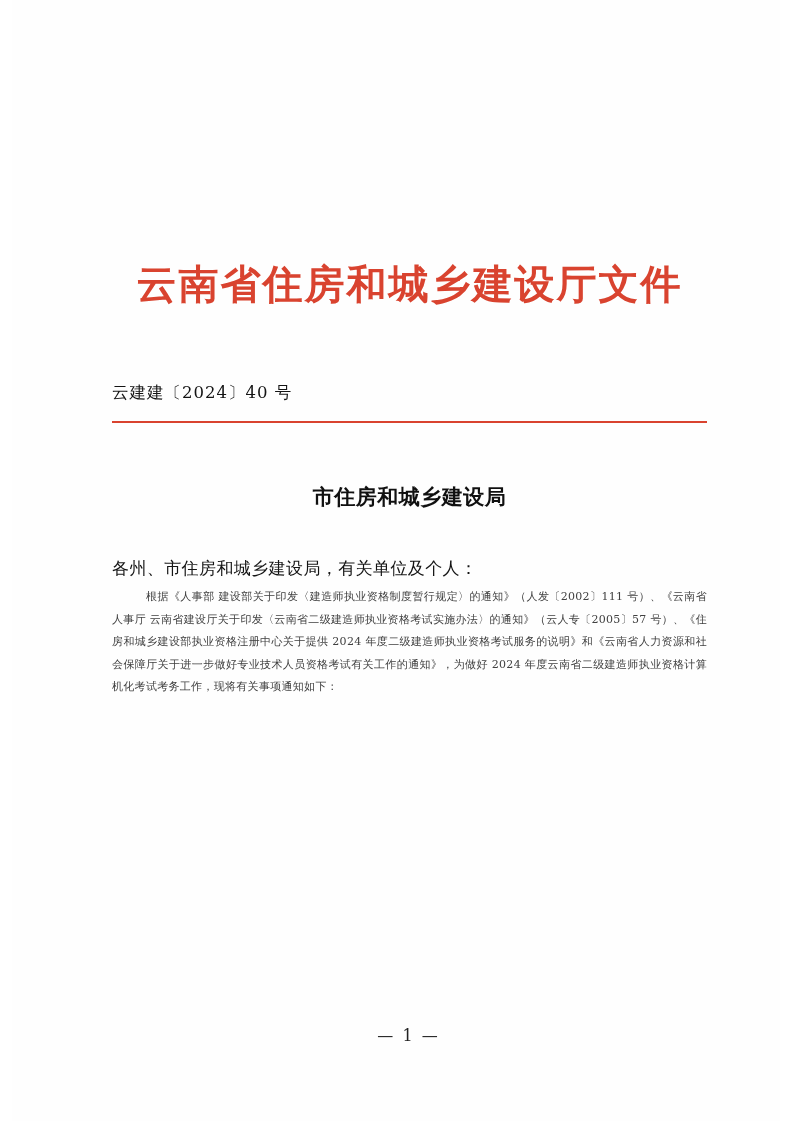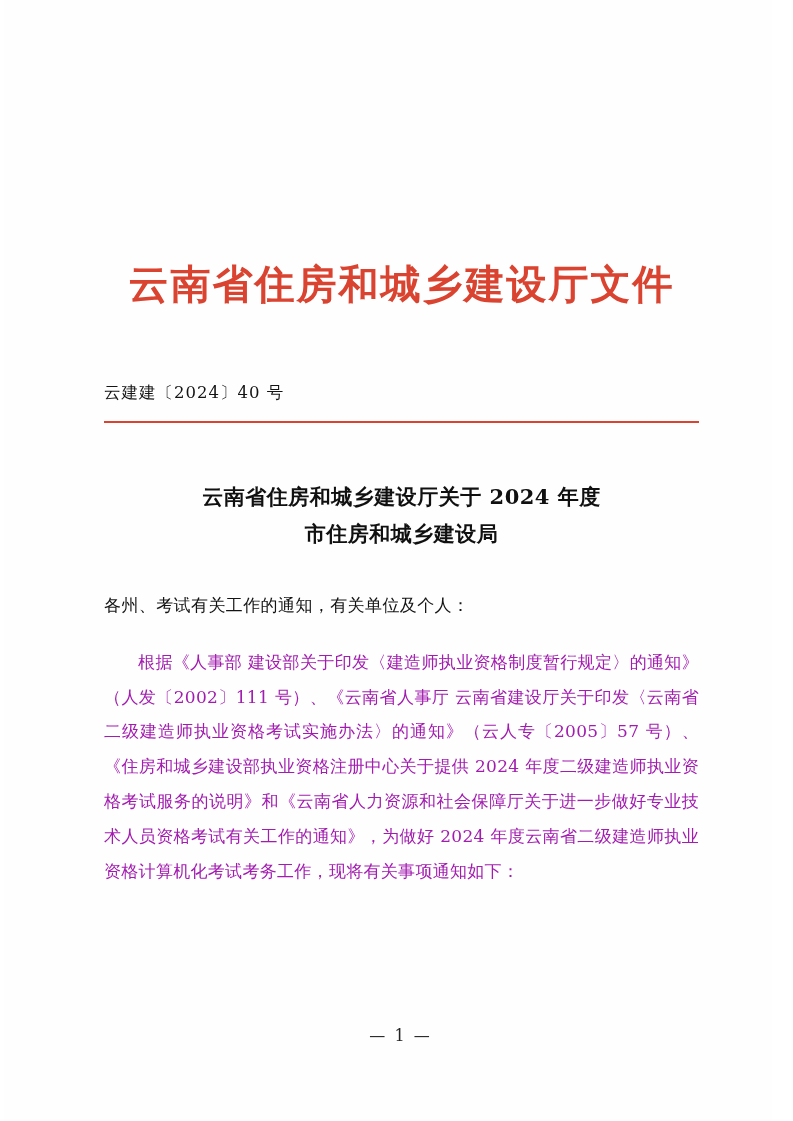--- a/index.html
+++ b/index.html
@@ -11,21 +11,21 @@
     width: 793px;
     height: 1121px;
     font-family: "DejaVu Serif", "Liberation Serif", serif;
     color: #1a1a1a;
     position: relative;
     overflow: hidden;
   }
   .page {
     position: absolute;
     top: 0;
-    left: 4px;
+    left: 12px;
     width: 768px;
     height: 1121px;
     background: #fefefe;
   }
   .doc-body {
     position: absolute;
     left: 100px;
     top: 0;
     width: 595px;
   }
@@ -68,27 +68,27 @@
     white-space: nowrap;
   }
   .salutation {
     margin-top: 36px;
     font-size: 17px;
     line-height: 1.9;
     letter-spacing: 0.4px;
     color: #141414;
   }
   .para {
-    margin-top: 24px;
-    font-size: 17px;
+    margin-top: 2px;
+    font-size: 11px;
     line-height: 2.05;
     letter-spacing: 0.3px;
     text-align: justify;
     text-justify: inter-ideograph;
-    color: #a21caf;
+    color: #404040;
   }
   .para .indent {
     display: inline-block;
     width: 34px;
   }
   .page-number {
     position: absolute;
     left: 0;
     top: 1026px;
     width: 793px;
@@ -104,24 +104,23 @@
 <div class="page">
   <div class="doc-body">
 
     <div class="masthead">云南省住房和城乡建设厅文件</div>
 
     <div class="doc-number">云建建〔2024〕40 号</div>
 
     <div class="red-rule"></div>
 
     <div class="title-block">
-      <span class="title-line">云南省住房和城乡建设厅关于 2024 年度</span>
       <span class="title-line">市住房和城乡建设局</span>
     </div>
 
-    <div class="salutation">各州、考试有关工作的通知，有关单位及个人：</div>
+    <div class="salutation">各州、市住房和城乡建设局，有关单位及个人：</div>
 
     <div class="para"><span class="indent"></span><span>根据《人事部 建设部关于印发〈建造师执业资格制度暂行规定〉的通知》（人发〔2002〕111 号）、《云南省人事厅 云南省建设厅关于印发〈云南省二级建造师执业资格考试实施办法〉的通知》（云人专〔2005〕57 号）、《住房和城乡建设部执业资格注册中心关于提供 2024 年度二级建造师执业资格考试服务的说明》和《云南省人力资源和社会保障厅关于进一步做好专业技术人员资格考试有关工作的通知》，为做好 2024 年度云南省二级建造师执业资格计算机化考试考务工作，现将有关事项通知如下：</span></div>
 
   </div>
 
   <div class="page-number">— 1 —</div>
 </div>
 
 </body></html>

